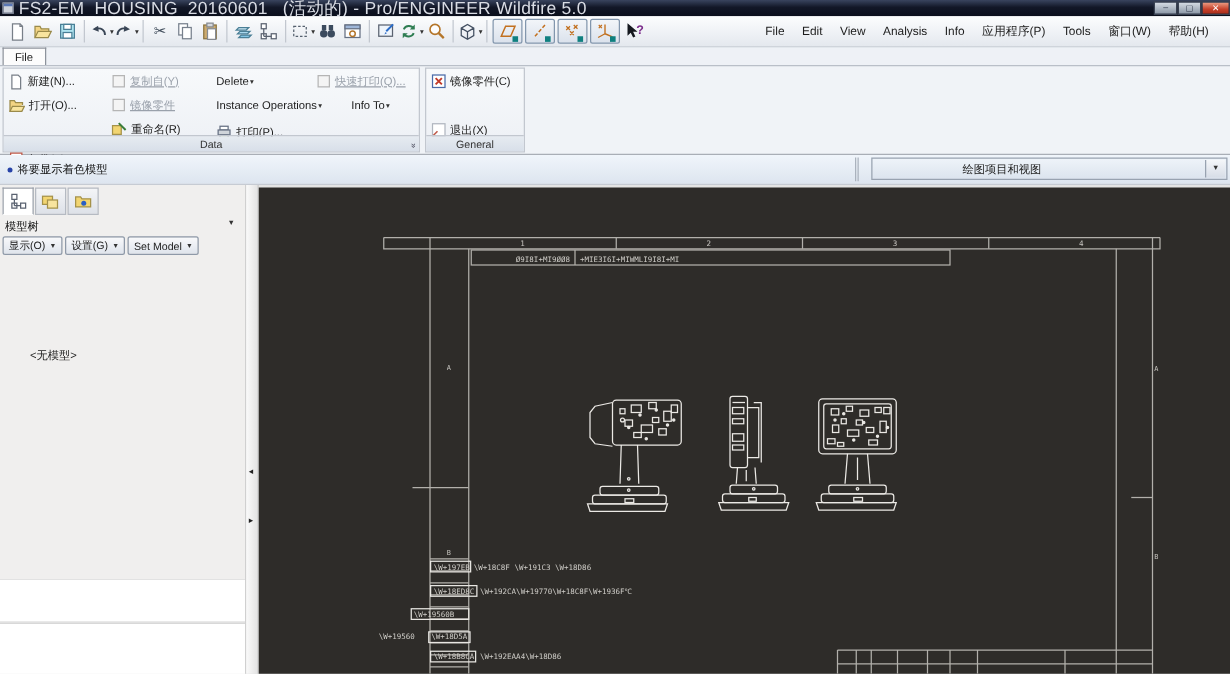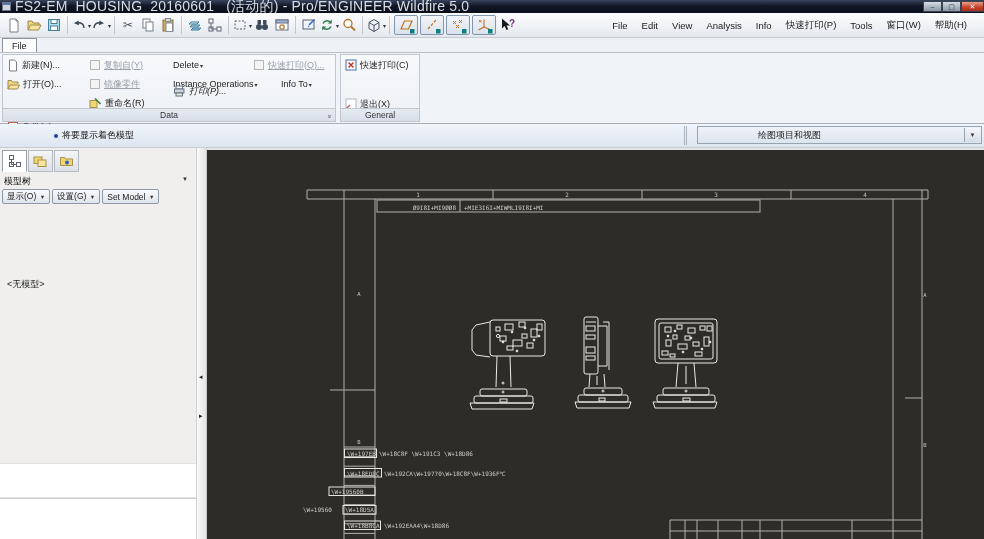--- a/index.html
+++ b/index.html
@@ -34,41 +34,41 @@
   .rg-data{left:2px;width:334px;}
   .rg-general{left:340px;width:80px;}
   .rg-label{position:absolute;left:0;right:0;bottom:0;height:12px;background:linear-gradient(180deg,#e6ebf1,#d8dfe9);border-top:1px solid #c2c7cf;font-size:8.5px;color:#333;display:flex;align-items:center;justify-content:center;}
   .rg-chevron{position:absolute;right:3px;bottom:1px;font-size:7px;color:#445;transform:rotate(90deg);}
   .rbtn{position:absolute;display:flex;align-items:center;font-size:9px;color:#1c1c1c;height:16px;white-space:nowrap;}
   .rbtn svg{margin-right:3px;}
   .rbtn.disabled{color:#9aa1ab;text-decoration:underline;}
 
   
   .statusrow{position:absolute;left:0;top:124px;width:984px;height:24px;background:linear-gradient(180deg,#f0f5fb,#dde5ef);border-bottom:1px solid #c6cbd3;box-sizing:border-box;}
-  .status-msg{position:absolute;left:6px;top:5px;font-size:9px;color:#111;display:flex;align-items:center;margin-left:48px;}
+  .status-msg{position:absolute;left:6px;top:5px;font-size:9px;color:#111;display:flex;align-items:center;}
   .status-dot{width:4px;height:4px;border-radius:50%;background:#2743a8;margin-right:4px;}
   .status-div{position:absolute;left:684px;top:2px;bottom:2px;width:1px;background:#aab2bd;box-shadow:2px 0 0 #aab2bd;}
   .view-combo{position:absolute;left:697px;right:2px;top:2px;bottom:3px;border:1px solid #98a2b0;background:linear-gradient(180deg,#eef3f9,#dce4ee);box-sizing:border-box;}
-  .view-combo .vc-text{position:absolute;left:60px;top:2px;font-size:9px;color:#222;text-align:right;}
+  .view-combo .vc-text{position:absolute;left:72px;top:2px;font-size:9px;color:#222;text-align:right;}
   .vc-btn{position:absolute;right:1px;top:1px;bottom:1px;width:15px;background:linear-gradient(180deg,#f4f6f9,#d7dde7);border-left:1px solid #98a2b0;display:flex;align-items:center;justify-content:center;font-size:6px;color:#333;}
 
   
   .main{position:absolute;left:0;top:148px;width:984px;height:391px;background:#e4e4e4;}
   .leftpanel{position:absolute;left:0;top:0;width:197px;height:391px;background:#f0efee;border-right:1px solid #d0d0d0;box-sizing:border-box;text-align:center;}
   .ptabs{position:absolute;left:2px;top:2px;height:22px;display:flex;}
   .ptab{width:25px;height:22px;display:flex;align-items:center;justify-content:center;border:1px solid #b5bac2;background:linear-gradient(180deg,#f4f5f7,#dde1e8);margin-right:1px;box-sizing:border-box;}
   .ptab.active{background:#fff;border-color:#9aa0a9;border-bottom-color:#fff;}
   .tree-head{position:absolute;left:0;top:26px;width:100%;height:13px;}
   .tree-head .tt{position:absolute;left:4px;top:1px;font-size:9px;color:#111;}
   .tree-head .ddr{position:absolute;right:8px;top:2px;font-size:6px;color:#333;}
   .tree-btns{position:absolute;left:0;top:41px;width:100%;height:15px;display:flex;padding-left:2px;box-sizing:border-box;}
   .tbt{height:13px;border:1px solid #8e99a8;border-radius:2px;background:linear-gradient(180deg,#f8f9fb,#dfe4ec);font-size:8.5px;color:#222;display:flex;align-items:center;justify-content:center;margin-right:2px;padding:0 4px;white-space:nowrap;}
   .tbt .dd{font-size:5.5px;}
   .tree-body{position:absolute;left:0;top:58px;right:0;bottom:0;background:#f0efee;}
-  .empty-label{position:absolute;left:7px;top:72px;font-size:9px;color:#222;}
+  .empty-label{position:absolute;left:24px;top:72px;font-size:9px;color:#222;}
   .panel-band{position:absolute;left:0;top:257px;width:100%;height:33px;background:#fff;border-top:1px solid #e2e2e2;border-bottom:1px solid #e2e2e2;}
   .panel-bottom{position:absolute;left:0;top:292px;width:100%;bottom:0;background:#fff;border-top:1px solid #cccccc;}
   .vsash{position:absolute;left:197px;top:0;width:10px;height:391px;background:linear-gradient(90deg,#fafafa,#e3e3e3);border-right:1px solid #c9c9c9;box-sizing:border-box;}
   .sash-up{position:absolute;left:2px;top:225px;font-size:7px;color:#222;}
   .sash-dn{position:absolute;left:2px;top:264px;font-size:7px;color:#222;}
 
   .canvas{position:absolute;left:207px;top:2px;width:777px;height:389px;background:#2e2c29;}
   .canvas svg{display:block;font-family:"DejaVu Sans Mono",monospace;}
   .frame-line{stroke:#b2b0ab;stroke-width:1;fill:none;}
   .view-line{stroke:#ebe9e5;stroke-width:1;fill:none;}
@@ -240,21 +240,21 @@
           <path d="M3,1.5v10l2.6-2.4L7.5,13l1.8-.8l-1.8-3.8H11z" fill="#15181e"></path>
           <text x="10" y="10" font-size="10" font-weight="bold" fill="#7b2d8b" font-family="Liberation Sans,sans-serif">?</text>
         </svg>
     </div>
     <div class="menu">
       <span>File</span>
       <span>Edit</span>
       <span>View</span>
       <span>Analysis</span>
       <span>Info</span>
-      <span>快速打印(P)</span>
+      <span>应用程序(P)</span>
       <span>Tools</span>
       <span>窗口(W)</span>
       <span>帮助(H)</span>
     </div>
   </div>
 
   <div class="ribbon-tabs">
     <div class="rtab">File</div>
   </div>
 
@@ -310,39 +310,39 @@
           </svg>
         <span>备份(B)...</span>
       </div>
       <div class="rbtn" style="left:86px;top:40px;">
         <svg width="13" height="12">
             <rect x="1" y="3.5" width="7" height="7" fill="#f2d571" stroke="#a5924a"></rect>
             <path d="M6,1.5l5.5,5.5" stroke="#3a7d3a" stroke-width="1.6" fill="none"></path>
           </svg>
         <span>重命名(R)</span>
       </div>
-      <div class="rbtn" style="left:170px;top:28px;font-style:italic;">
+      <div class="rbtn" style="left:170px;top:43px;">
         <svg width="13" height="12">
             <rect x="3" y="1" width="6.5" height="3" fill="#fff" stroke="#667083"></rect>
             <rect x="1.5" y="4" width="9.5" height="4" fill="#cfd4da" stroke="#667083"></rect>
             <rect x="3" y="8" width="6.5" height="3" fill="#dff0d0" stroke="#667083"></rect>
           </svg>
         <span>打印(P)...</span>
       </div>
       <div class="rg-label">Data</div>
       <div class="rg-chevron">»</div>
     </div>
 
     <div class="rgroup rg-general">
       <div class="rbtn" style="left:4px;top:2px;">
         <svg width="12" height="12">
             <rect x="1" y="1" width="10" height="10" fill="#fff" stroke="#4a6aa8"></rect>
             <path d="M3.5,3.5l5,5M8.5,3.5l-5,5" stroke="#c23b2a" stroke-width="1.5" fill="none"></path>
           </svg>
-        <span>快速打印(C)</span>
+        <span>镜像零件(C)</span>
       </div>
       <div class="rbtn" style="left:4px;top:21px;margin-top:20px;">
         <svg width="12" height="12">
             <rect x="1" y="1" width="10" height="10" fill="#fff" stroke="#b0b6bf"></rect>
             <path d="M1,11L5,7" stroke="#c05a4a" stroke-width="1.3" fill="none"></path>
           </svg>
         <span>退出(X)</span>
       </div>
       <div class="rg-label">General</div>
     </div>

